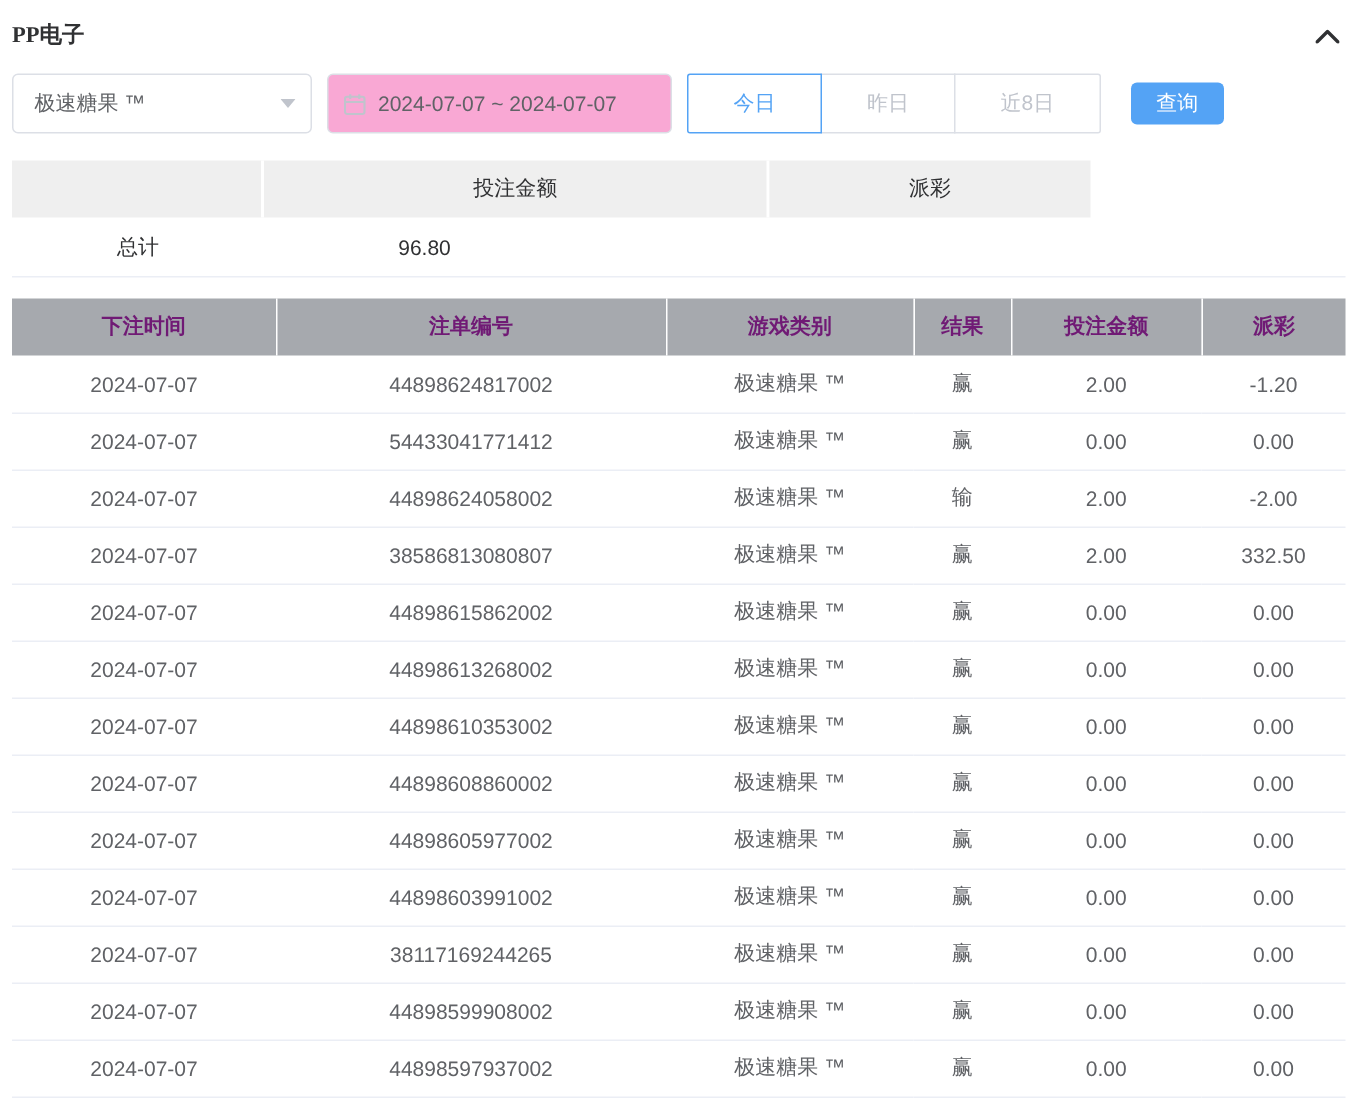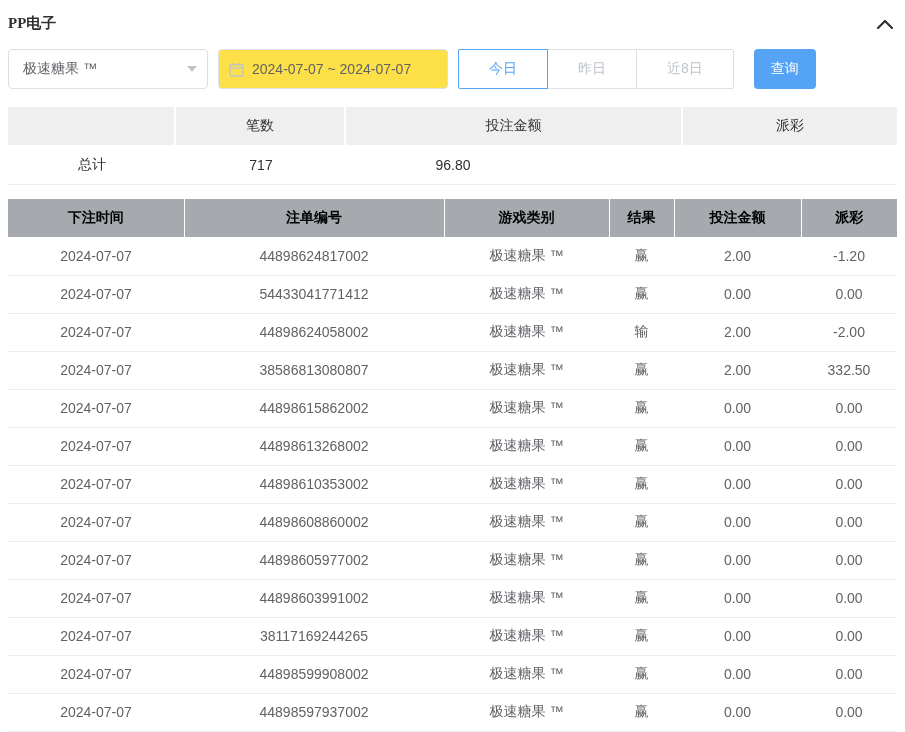--- a/index.html
+++ b/index.html
@@ -47,21 +47,21 @@
     font-size: 14px; color: var(--text-secondary);
     cursor: pointer; background: #fff;
   }
   .date-box {
     width: 230px; height: 40px;
     border: 1px solid var(--border); border-radius: 4px;
     display: flex; align-items: center;
     padding: 0 10px;
     margin-left: 10px;
     font-size: 14px; color: var(--text-secondary);
-    cursor: pointer; background: #fde047;
+    cursor: pointer; background: #f9a8d4;
   }
   .date-box .cal { margin-right: 8px; display: flex; align-items: center; }
   .quick-group { display: flex; margin-left: 10px; }
   .quick-btn {
     min-width: 57px; height: 40px;
     padding: 0 30px;
     background: #fff;
     border: 1px solid var(--border);
     font-size: 14px;
     color: var(--text-muted);
@@ -71,21 +71,21 @@
   }
   .quick-btn:first-child { margin-left: 0; border-radius: 2px 0 0 2px; }
   .quick-btn:last-child { border-radius: 0 2px 2px 0; }
   .quick-btn.active {
     color: var(--accent);
     border-color: var(--accent);
     z-index: 2;
   }
   .search-btn {
     margin-left: 20px;
-    width: 62px; height: 40px;
+    width: 62px; height: 28px;
     background: var(--accent);
     color: #fff;
     border: none; border-radius: 4px;
     font-size: 14px;
     cursor: pointer;
   }
 
   
   .summary-table { width: 889px; margin-bottom: 14px; font-size: 14px; }
   .summary-head { display: flex; height: 38px; }
@@ -103,21 +103,21 @@
   }
   .sc1 { width: 168px; text-align: center; }
   .sc2 { width: 170px; }
   .sc3 { width: 337px; }
   .sc4 { width: 214px; }
 
   
   .bet-table { width: 889px; border-collapse: collapse; table-layout: fixed; }
   .bet-table thead th {
     background: var(--table-header-bg);
-    color: #000000;
+    color: #701a75;
     font-size: 14px;
     font-weight: bold;
     height: 38px;
     border-right: 1px solid #fff;
     text-align: center;
     padding: 0;
   }
   .bet-table thead th:last-child { border-right: none; }
   .bet-table tbody td {
     height: 38px;
@@ -183,27 +183,25 @@
       <button class="quick-btn">昨日</button>
       <button class="quick-btn">近8日</button>
     </div>
 
     <button class="search-btn">查询</button>
   </div>
 
   <div class="summary-table">
     <div class="summary-head">
       <div class="cell sc1"></div>
-      <div class="cell sc2">笔数</div>
       <div class="cell sc3">投注金额</div>
       <div class="cell sc4">派彩</div>
     </div>
     <div class="summary-body">
       <div class="cell sc1">总计</div>
-      <div class="cell sc2">717</div>
       <div class="cell sc4">96.80</div>
     </div>
   </div>
 
   <table class="bet-table">
     <thead>
       <tr>
         <th class="col-time">下注时间</th>
         <th class="col-order">注单编号</th>
         <th class="col-game">游戏类别</th>

